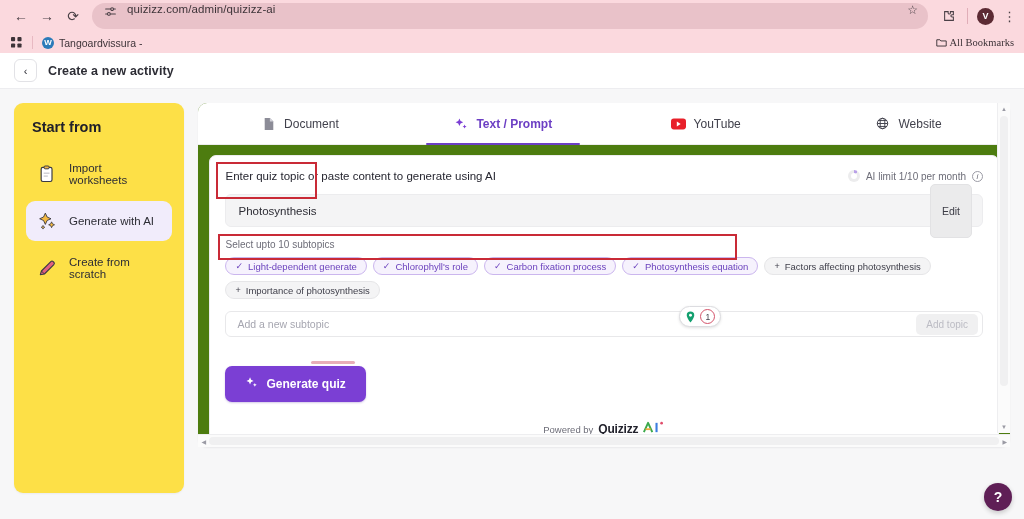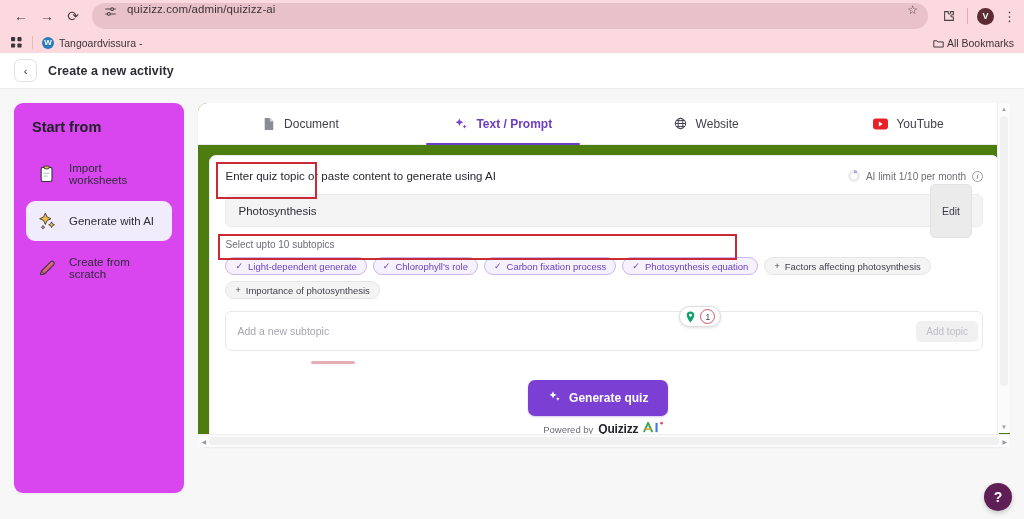--- a/index.html
+++ b/index.html
@@ -38,39 +38,39 @@
   .kebab { font-size:13px; color:#4a4046; letter-spacing:0; line-height:1; }
 
   .bookmarks { height:21px; display:flex; align-items:center; padding:0 10px; font-size:10.5px; color:#3d3338; }
   .bm-grid { width:13px; height:13px; display:flex; align-items:center; justify-content:center; }
   .bm-div { width:1px; height:13px; background:#e8b9c2; margin:0 9px; }
   .bm-item { display:flex; align-items:center; gap:5px; }
   .bm-fav {
     width:12px; height:12px; border-radius:50%; background:#2b7bb9; color:#fff;
     font-size:8px; display:flex; align-items:center; justify-content:center; font-weight:bold;
   }
-  .bm-right { margin-left:auto; display:flex; align-items:flex-end; gap:3px; color:#3d3338; }
+  .bm-right { margin-left:auto; display:flex; align-items:flex-end; gap:3px; color:#3d3338;font-family:Liberation Serif, serif; }
 
   
   .page-head {
     height:36px; background:#ffffff; display:flex; align-items:center;
     padding:0 14px; gap:11px; border-bottom:1px solid #ededf0;
   }
   .back-btn {
     width:23px; height:23px; border:1px solid #e2e2e6; border-radius:6px; background:#fff;
     display:flex; align-items:center; justify-content:center; color:#2d2d35; font-size:11px;
   }
   .page-title { font-size:12.5px; color:#2d2d35; font-weight:bold; letter-spacing:.1px; }
 
   
   .layout { display:flex; padding:14px; gap:14px; height:451px; align-items:flex-start; }
 
   
   .sidebar {
-    width:190px; background:#d946ef; border-radius:9px; padding:16px 12px;
+    width:190px; background:#fde047; border-radius:9px; padding:16px 12px;
     height:390px; box-shadow:0 1px 2px rgba(20,20,40,.05);
   }
   .sb-title { font-size:14.5px; font-weight:bold; color:#20202a; padding:0 6px 0 6px; margin-bottom:18px; }
   .sb-item {
     display:flex; align-items:center; gap:11px; padding:9px 10px; border-radius:9px;
     margin-bottom:6px; font-size:11.5px; color:#2d2d35;
   }
   .sb-item.active { background:#f1ecfb; }
   .sb-ico { width:22px; height:22px; display:flex; align-items:center; justify-content:center; flex:0 0 auto; }
 
@@ -127,33 +127,33 @@
   .chip {
     display:inline-flex; align-items:center; gap:5px; height:18px; padding:0 9px;
     border-radius:10px; font-size:9.5px; white-space:nowrap;
   }
   .chip.sel { background:#f6f2fd; border:1px solid #cbb6ee; color:#6b42bd; }
   .chip.unsel { background:#f4f4f5; border:1px solid #e6e6e8; color:#41414c; }
   .chip-mark { font-size:9px; line-height:1; }
 
   .add-row {
     margin-top:12px; display:flex; align-items:center; gap:0;
-    border:1px solid #e8e8ea; border-radius:6px; height:40px; padding:0 4px 0 0; background:#fff;
+    border:1px solid #e8e8ea; border-radius:6px; height:26px; padding:0 4px 0 0; background:#fff;
   }
   .add-input {
     flex:1 1 auto; border:none; outline:none; font-size:10.5px; color:#2d2d35;
     padding-left:11px; background:transparent; font-family:"Liberation Sans", sans-serif;
   }
   .add-input::placeholder { color:#a6a6b0; }
   .add-btn {
     background:#f0f0f1; color:#bcbcc4; border:none; border-radius:5px;
     font-size:10px; padding:5px 10px;
   }
 
-  .gen-wrap { display:flex; justify-content:center; margin-top:29px; padding-right:12px; }
+  .gen-wrap { display:flex; justify-content:flex-start; margin-top:29px; padding-right:12px; }
   .gen-btn {
     background:#7b3fd4; color:#fff; border:none; border-radius:7px;
     font-size:12px; font-weight:bold; padding:10px 20px;
     display:inline-flex; align-items:center; gap:8px;
     box-shadow:0 1px 2px rgba(80,40,160,.25);
   }
 
   .powered {
     position:absolute; left:0; right:0; bottom:9px;
     display:flex; align-items:center; justify-content:center; gap:5px;
@@ -315,38 +315,38 @@
           <span class="tab-ico">
             <svg width="14" height="14" viewBox="0 0 16 16" fill="#7b3fd4">
               <path d="M6.2 1.6l1.3 3.1 3.1 1.3-3.1 1.3-1.3 3.1-1.3-3.1L1.8 6l3.1-1.3z"></path>
               <path d="M12.1 8.6l.7 1.6 1.6.7-1.6.7-.7 1.6-.7-1.6-1.6-.7 1.6-.7z"></path>
             </svg>
           </span>
           <span>Text / Prompt</span>
         </div>
         <div class="tab">
           <span class="tab-ico">
+            <svg width="15" height="12" viewBox="0 0 18 13">
+              <rect x="0" y="0" width="18" height="13" rx="3.4" fill="#e8202a"></rect>
+              <path d="M7 3.6l4.6 2.9L7 9.4z" fill="#fff"></path>
+            </svg>
+          </span>
+          <span>YouTube</span>
+        </div>
+        <div class="tab">
+          <span class="tab-ico">
             <svg width="13" height="13" viewBox="0 0 16 16" fill="none" stroke="#41414c" stroke-width="1.2">
               <circle cx="8" cy="8" r="6.4"></circle>
                 <ellipse cx="8" cy="8" rx="2.9" ry="6.4"></ellipse>
               <line x1="1.6" y1="8" x2="14.4" y2="8"></line>
                 <line x1="2.6" y1="4.4" x2="13.4" y2="4.4"></line>
                 <line x1="2.6" y1="11.6" x2="13.4" y2="11.6"></line>
             </svg>
           </span>
           <span>Website</span>
-        </div>
-        <div class="tab">
-          <span class="tab-ico">
-            <svg width="15" height="12" viewBox="0 0 18 13">
-              <rect x="0" y="0" width="18" height="13" rx="3.4" fill="#e8202a"></rect>
-              <path d="M7 3.6l4.6 2.9L7 9.4z" fill="#fff"></path>
-            </svg>
-          </span>
-          <span>YouTube</span>
         </div>
       </div>
 
       <div class="inner">
 
         <div class="row-head">
           <div class="head-label">Enter quiz topic or paste content to generate using AI</div>
           <div class="limit">
             <span class="limit-ring"></span>
             <span>AI limit 1/10 per month</span>

